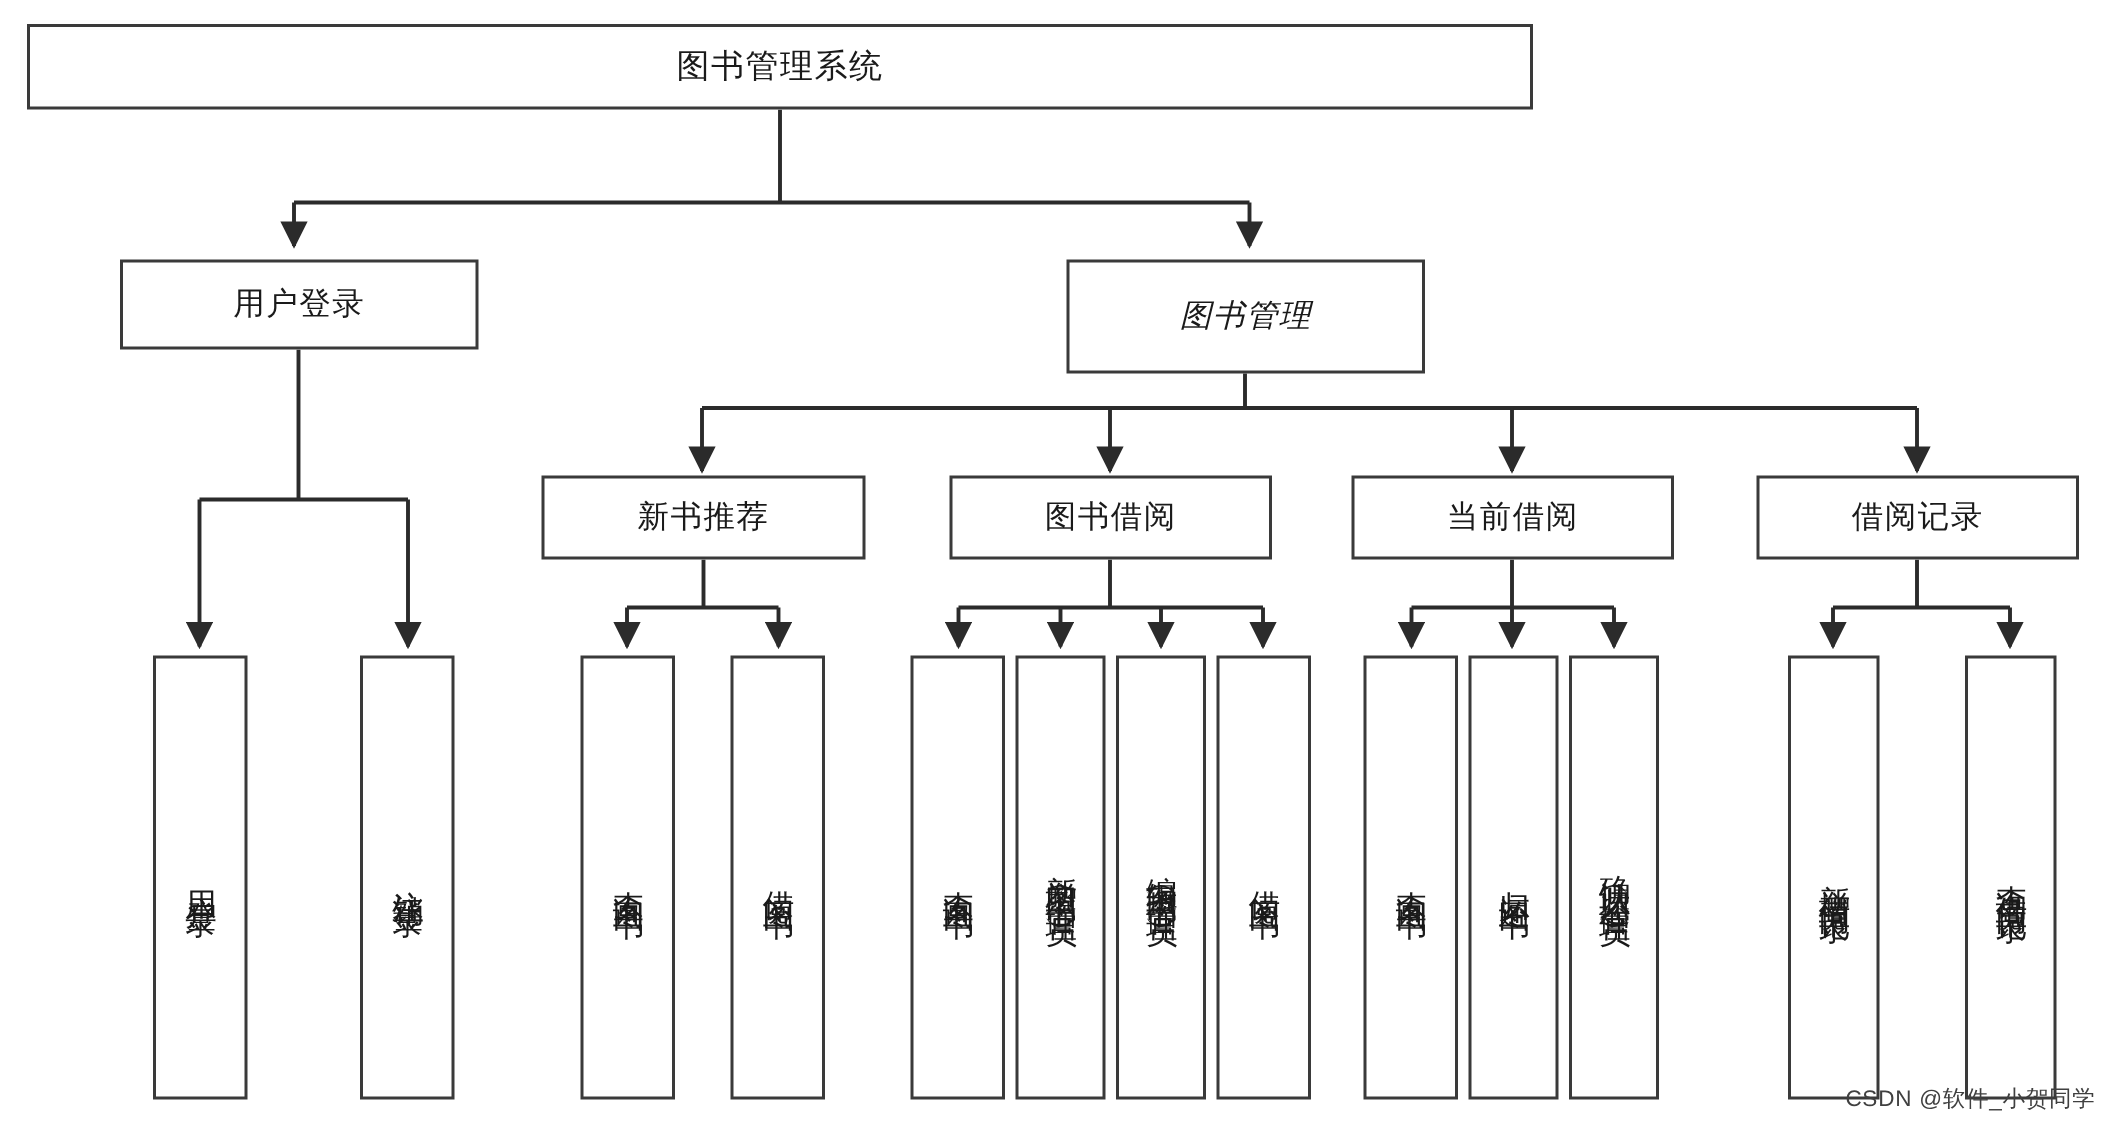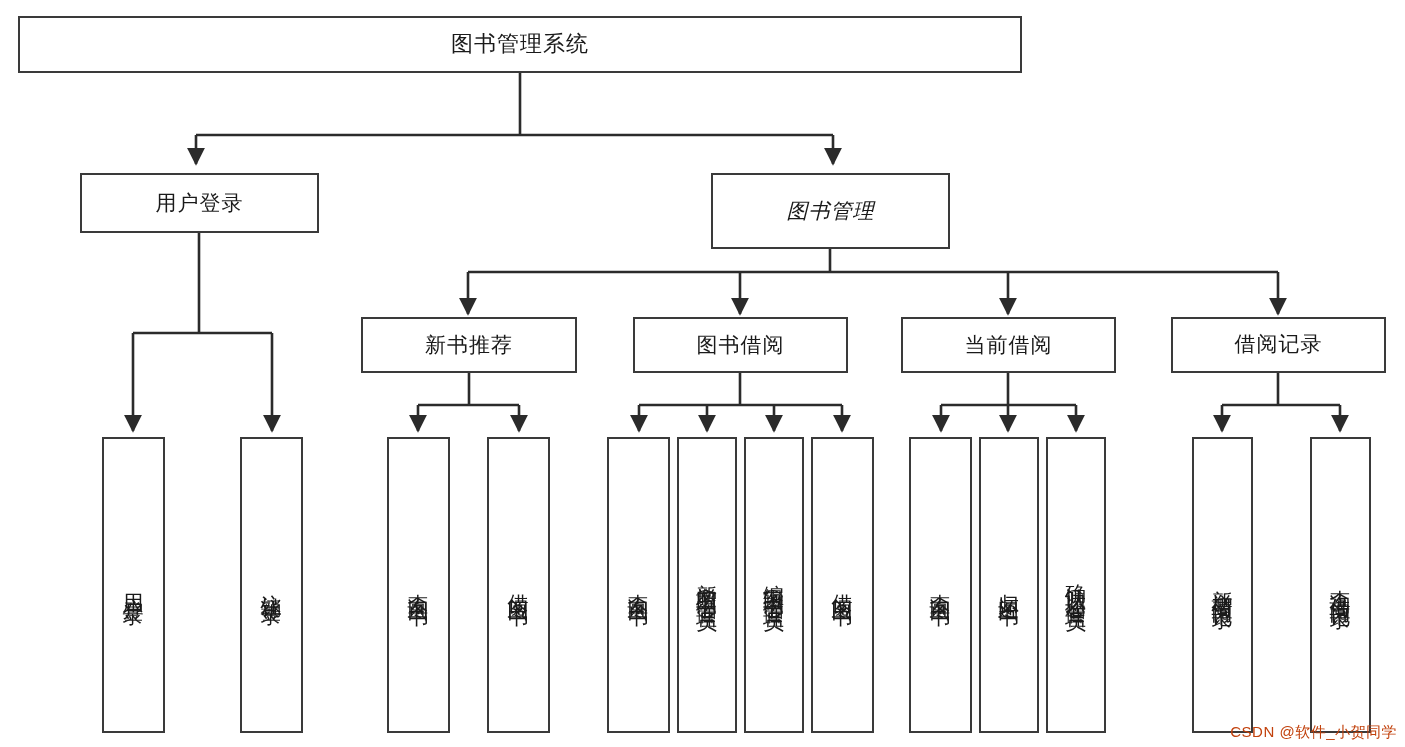--- a/index.html
+++ b/index.html
@@ -59,21 +59,21 @@
   }
   .node-box.vertical .node-label {
     writing-mode: vertical-rl;
     text-orientation: upright;
   }
   #watermark {
     position: absolute;
     right: 8px;
     bottom: 5px;
     font-size: 15px;
-    color: #c2410c;
+    color: #404040;
     letter-spacing: 0.5px;
     white-space: nowrap;
     user-select: none;
   }
 </style>
 </head>
 <body>
 
 <div id="diagram-root">
 

